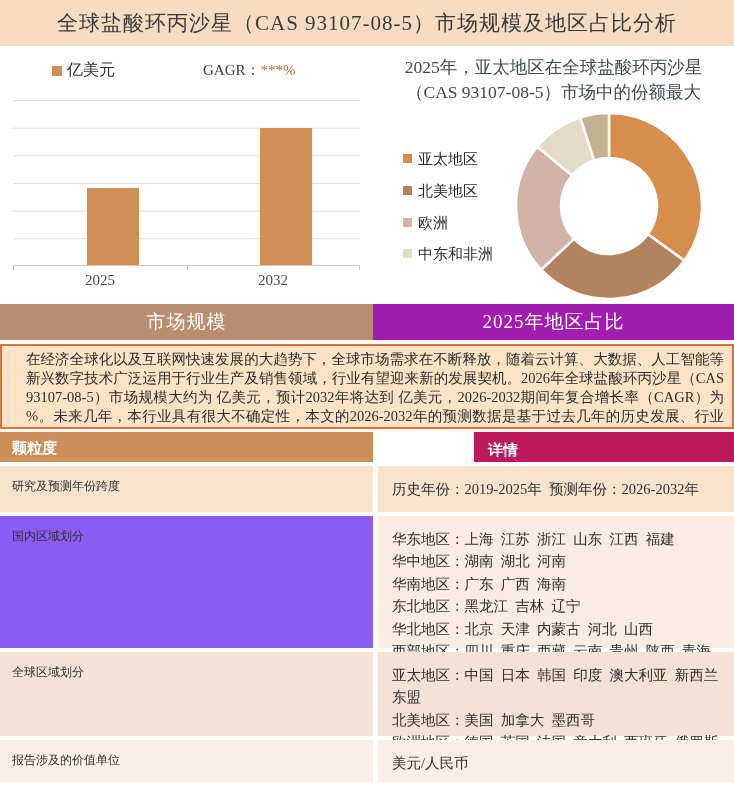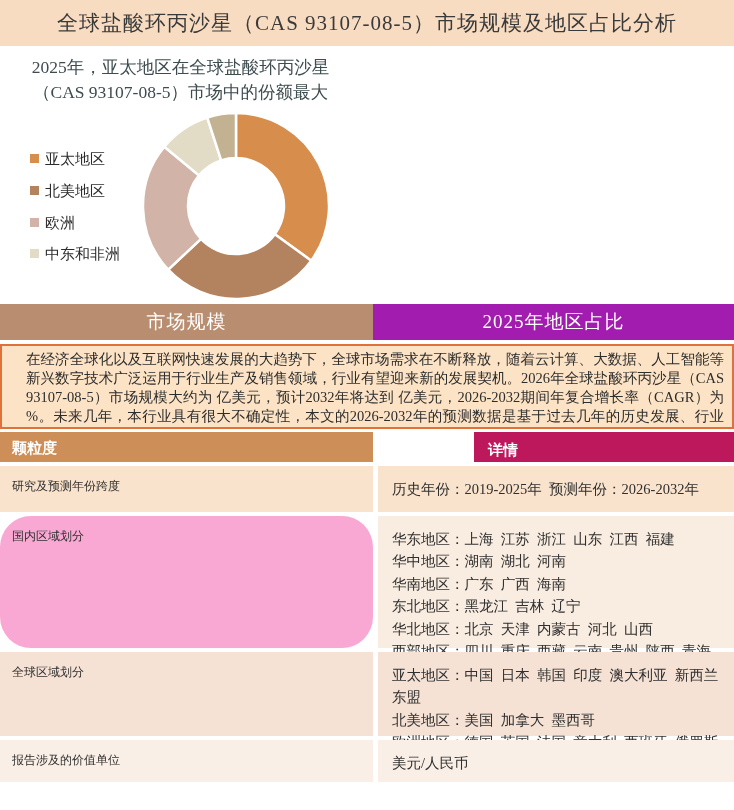--- a/index.html
+++ b/index.html
@@ -71,20 +71,38 @@
   .r3 { height:84px; margin-bottom:4px; }
   .r4 { height:42px; margin-bottom:0; }
 </style>
 </head>
 <body>
 
 <div class="title-bar" style="background: rgb(248, 220, 193);">全球盐酸环丙沙星（CAS 93107-08-5）市场规模及地区占比分析</div>
 
 <div class="charts-row">
 
+  <div class="bar-panel">
+    <div class="bar-legend">
+      <span class="sq" style="background: rgb(210, 143, 85);"></span>
+      <span>亿美元</span>
+    </div>
+    <div class="cagr"><span>GAGR：</span><span class="stars" style="color: rgb(192, 106, 48);">***%</span></div>
+    <div class="plot">
+      <div class="bar b0" style="height: 46.6667%; background: rgb(210, 143, 85);"></div>
+      <div class="bar b1" style="height: 83.3333%; background: rgb(210, 143, 85);"></div>
+      <div class="tick" style="left:0;"></div>
+      <div class="tick" style="left:50%;"></div>
+      <div class="tick" style="right:0;"></div>
+    </div>
+    <div class="xlabels">
+      <span class="x0">2025</span>
+      <span class="x1">2032</span>
+    </div>
+  </div>
 
   <div class="pie-panel">
     <div class="pie-title">2025年，亚太地区在全球盐酸环丙沙星
 （CAS 93107-08-5）市场中的份额最大</div>
     <div class="pie-legend">
       <div class="item">
         <span class="sq" style="background: rgb(215, 142, 77);"></span>
         <span class="lbl">亚太地区</span>
       </div>
       <div class="item">
@@ -125,21 +143,21 @@
     <div class="cell-l" style="background: rgb(206, 142, 87);">颗粒度</div>
     <div class="vgap"></div>
     <div class="cell-r" style="background: #be185d;">详情</div>
   </div>
   <div class="trow r1">
     <div class="cell-l" style="background: rgb(249, 227, 204);">研究及预测年份跨度</div>
     <div class="vgap"></div>
     <div class="cell-r" style="background: rgb(249, 227, 204);">历史年份：2019-2025年  预测年份：2026-2032年</div>
   </div>
   <div class="trow r2">
-    <div class="cell-l" style="background: #f9a8d4; border-radius: 31px;">国内区域划分</div>
+    <div class="cell-l" style="background: #8b5cf6;">国内区域划分</div>
     <div class="vgap"></div>
     <div class="cell-r" style="background: rgb(249, 236, 224);">华东地区：上海  江苏  浙江  山东  江西  福建
 华中地区：湖南  湖北  河南
 华南地区：广东  广西  海南
 东北地区：黑龙江  吉林  辽宁
 华北地区：北京  天津  内蒙古  河北  山西
 西部地区：四川  重庆  西藏  云南  贵州  陕西  青海  甘肃  宁夏  新疆</div>
   </div>
   <div class="trow r3">
     <div class="cell-l" style="background: rgb(245, 226, 213);">全球区域划分</div>

